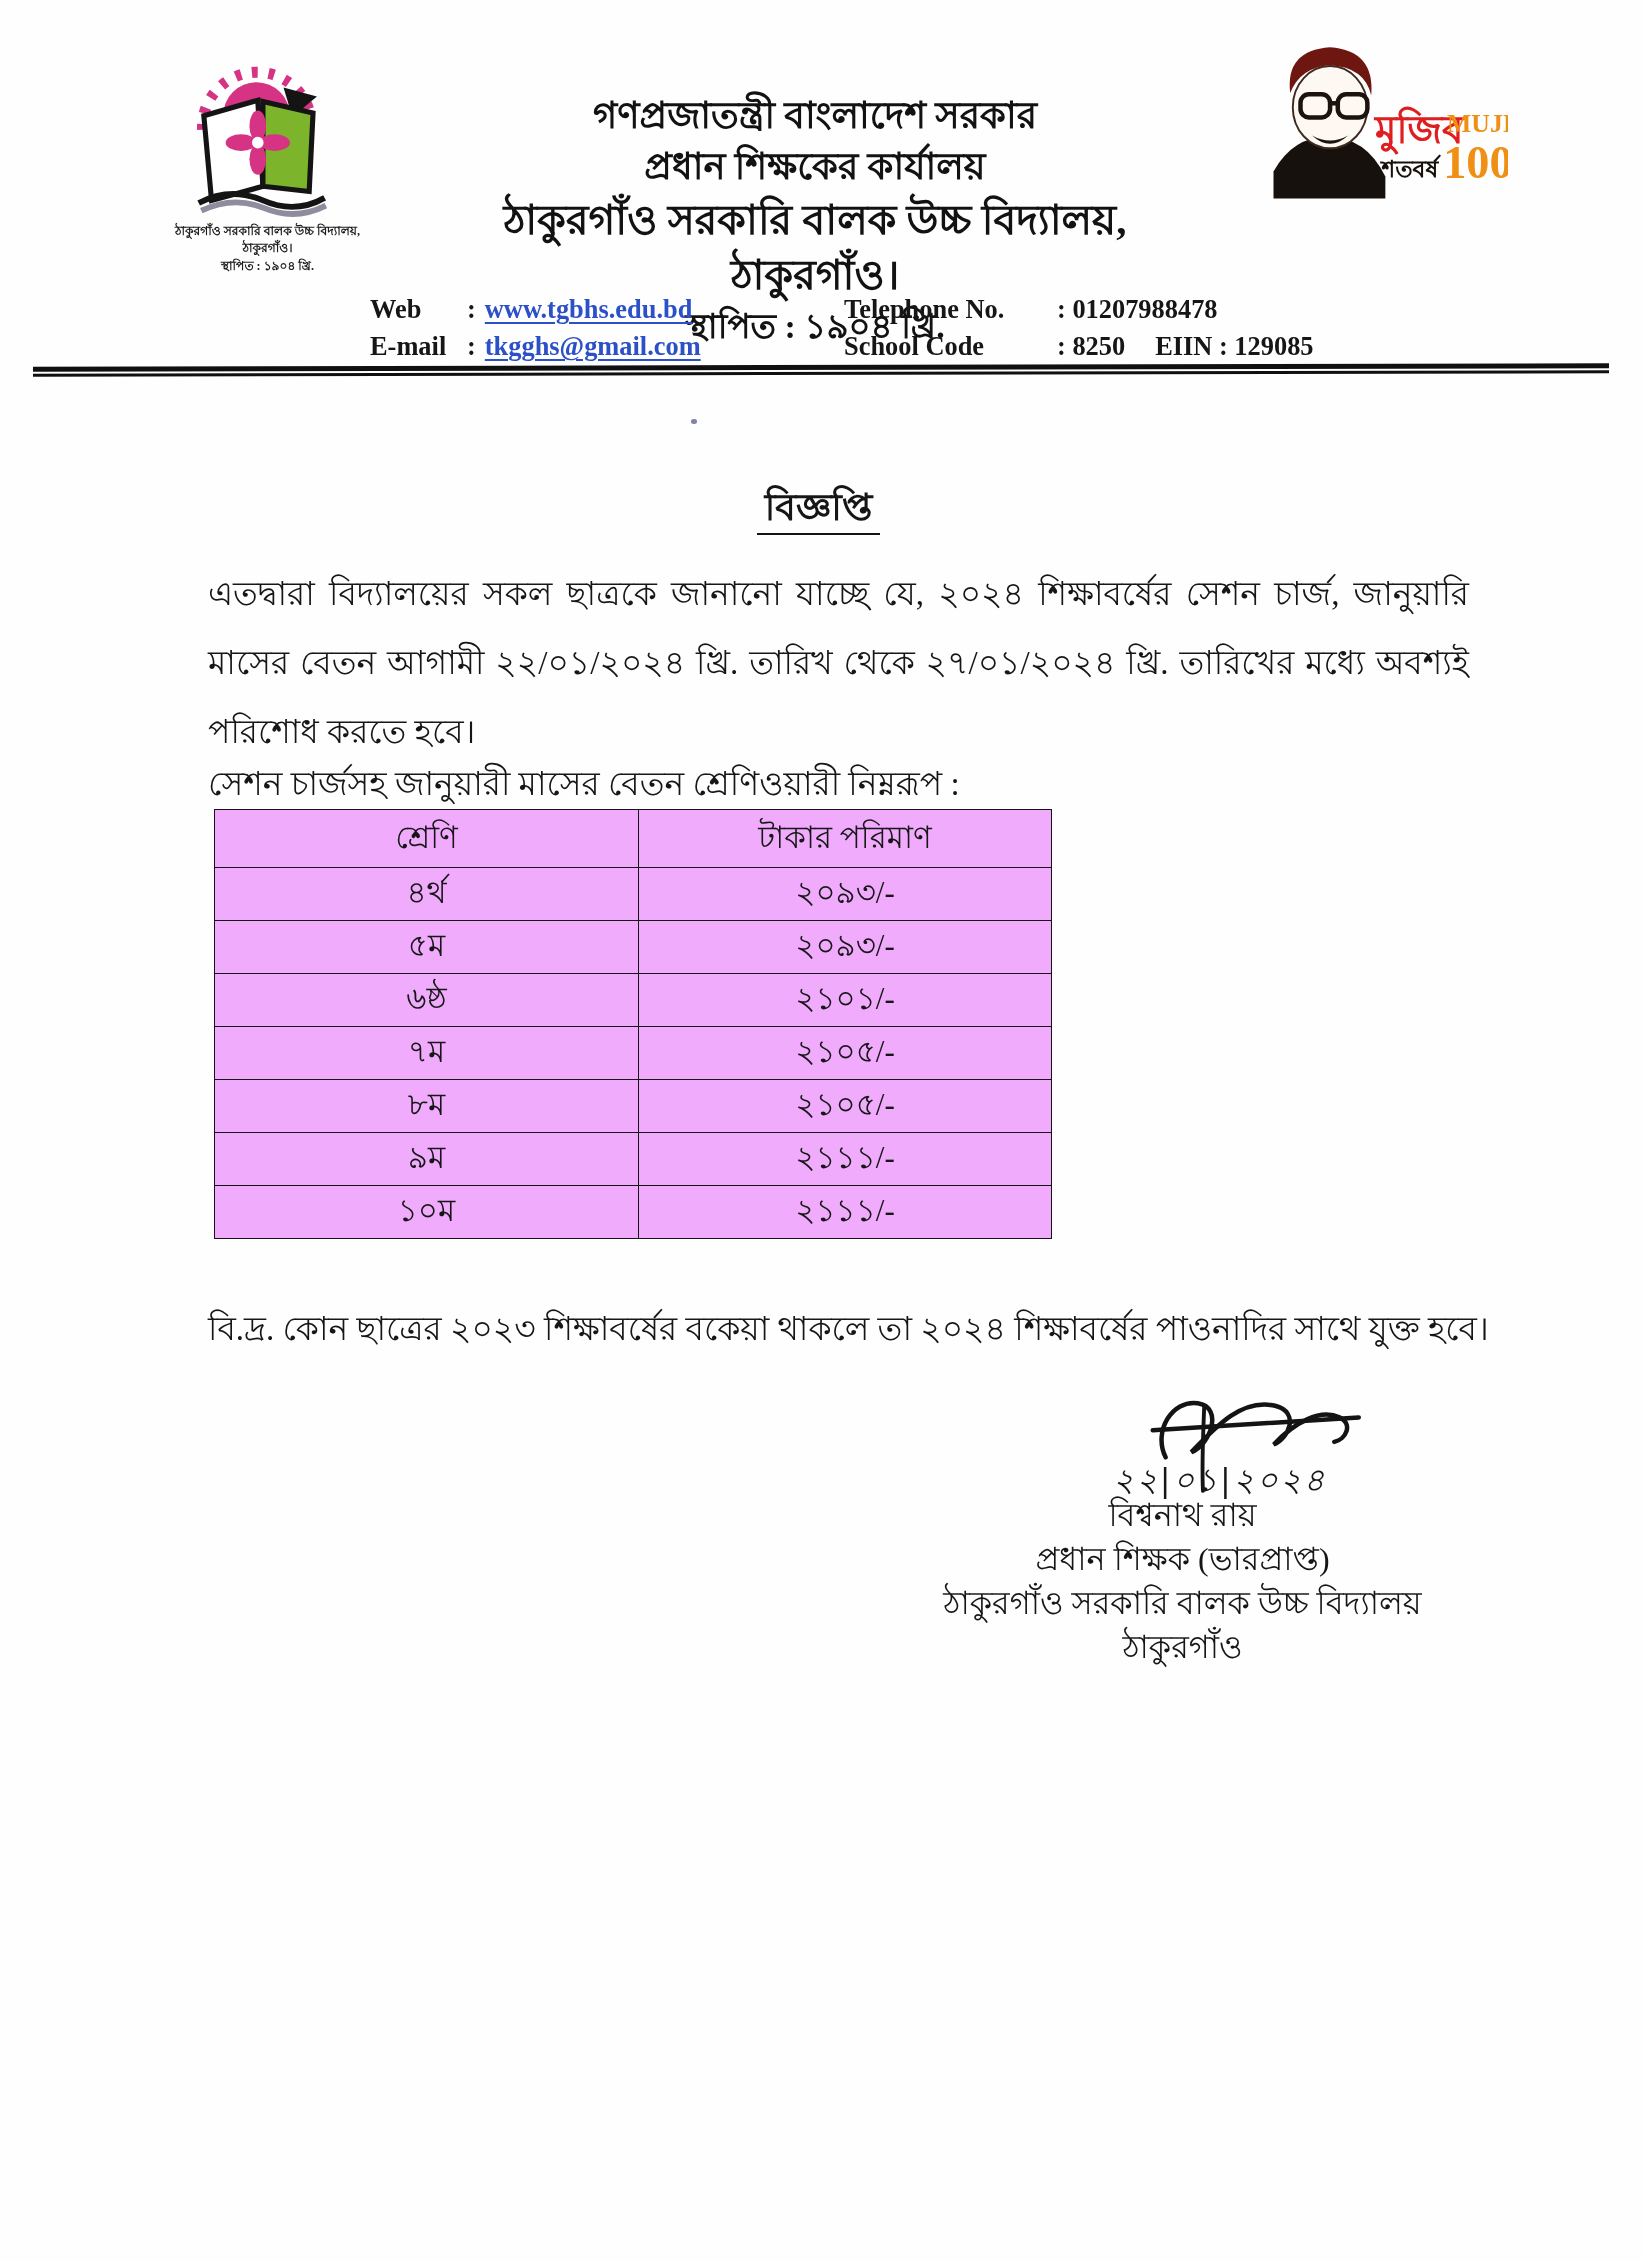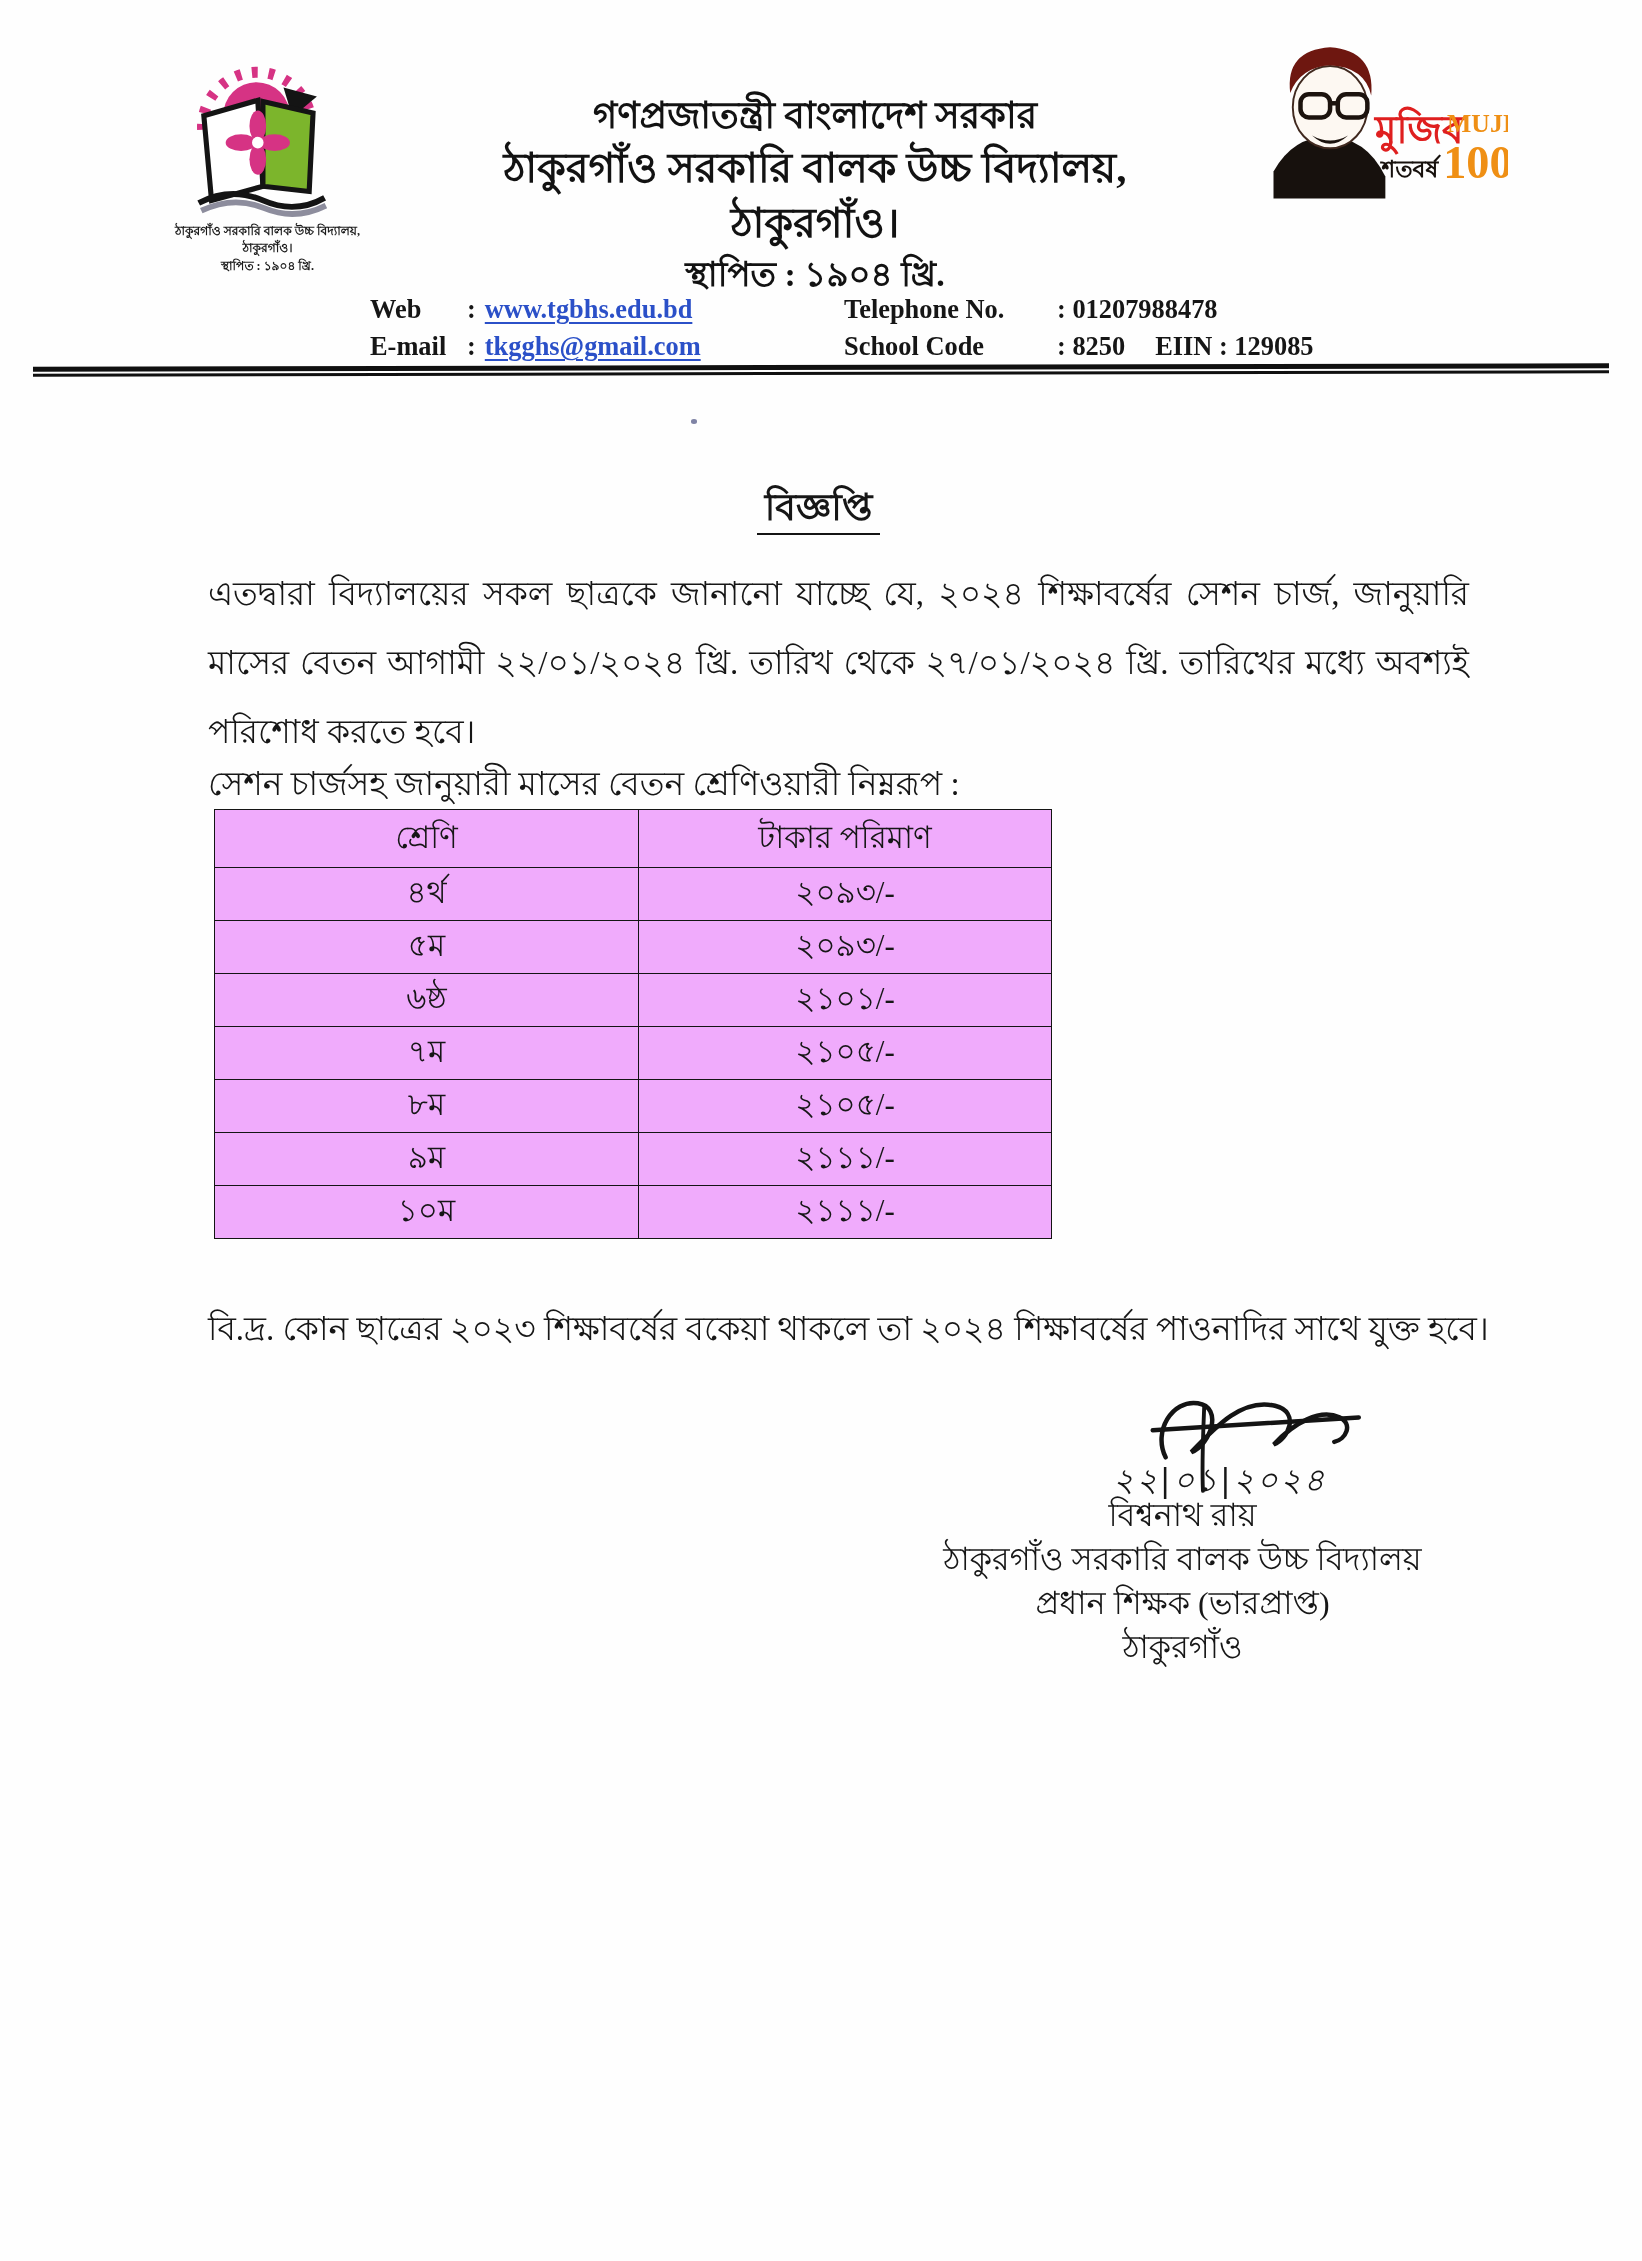--- a/index.html
+++ b/index.html
@@ -107,20 +107,21 @@
     </g>
     <path d="M88,150 Q116,166 144,150 Q116,176 88,150 Z" fill="#1c130e"></path>
     <text x="186" y="162" font-size="60" font-weight="bold" fill="#df1f1f">মুজিব</text>
     <text x="196" y="214" font-size="36" font-weight="bold" fill="#17110d">শতবর্ষ</text>
     <text x="298" y="144" font-size="40" font-weight="bold" fill="#ef8f14">MUJIB</text>
     <text x="292" y="216" font-size="72" font-weight="bold" fill="#ef8f14">100</text>
   </svg>
 
   <div class="hdr-center">
     <div class="hdr-line1">গণপ্রজাতন্ত্রী বাংলাদেশ সরকার</div>
+    <div class="hdr-line2">প্রধান শিক্ষকের কার্যালয়</div>
     <div class="hdr-line3">ঠাকুরগাঁও সরকারি বালক উচ্চ বিদ্যালয়, ঠাকুরগাঁও।</div>
     <div class="hdr-line4">স্থাপিত : ১৯০৪ খ্রি.</div>
   </div>
 
   <div class="contact-left">
     <div>
       <span class="lbl-fix">Web</span><span class="sep">:</span><a class="link">www.tgbhs.edu.bd</a>
     </div>
     <div>
       <span class="lbl-fix">E-mail</span><span class="sep">:</span><a class="link">tkgghs@gmail.com</a>
@@ -194,19 +195,19 @@
   <div class="note">বি.দ্র. কোন ছাত্রের ২০২৩ শিক্ষাবর্ষের বকেয়া থাকলে তা ২০২৪ শিক্ষাবর্ষের পাওনাদির সাথে যুক্ত হবে।</div>
 
   <svg class="sig-scribble" width="309" height="116" viewBox="0 0 480 180">
     <path d="M60,120 C40,80 70,30 110,36 C150,42 130,100 100,112 C140,70 180,28 230,40 C270,50 250,92 228,100 C260,66 300,44 330,58 C352,68 340,92 322,96" fill="none" stroke="#141414" stroke-width="7" stroke-linecap="round"></path>
     <path d="M40,78 L360,58" fill="none" stroke="#141414" stroke-width="7" stroke-linecap="round"></path>
     <path d="M120,40 C118,90 116,130 118,172" fill="none" stroke="#141414" stroke-width="6" stroke-linecap="round"></path>
   </svg>
   <div class="sig-date">২২|০১|২০২৪</div>
   <div class="sig-block">
     <div>বিশ্বনাথ রায়</div>
+    <div>প্রধান শিক্ষক (ভারপ্রাপ্ত)</div>
     <div>ঠাকুরগাঁও সরকারি বালক উচ্চ বিদ্যালয়</div>
-    <div>প্রধান শিক্ষক (ভারপ্রাপ্ত)</div>
     <div>ঠাকুরগাঁও</div>
   </div>
 
 </div>
 
 
 </body></html>

